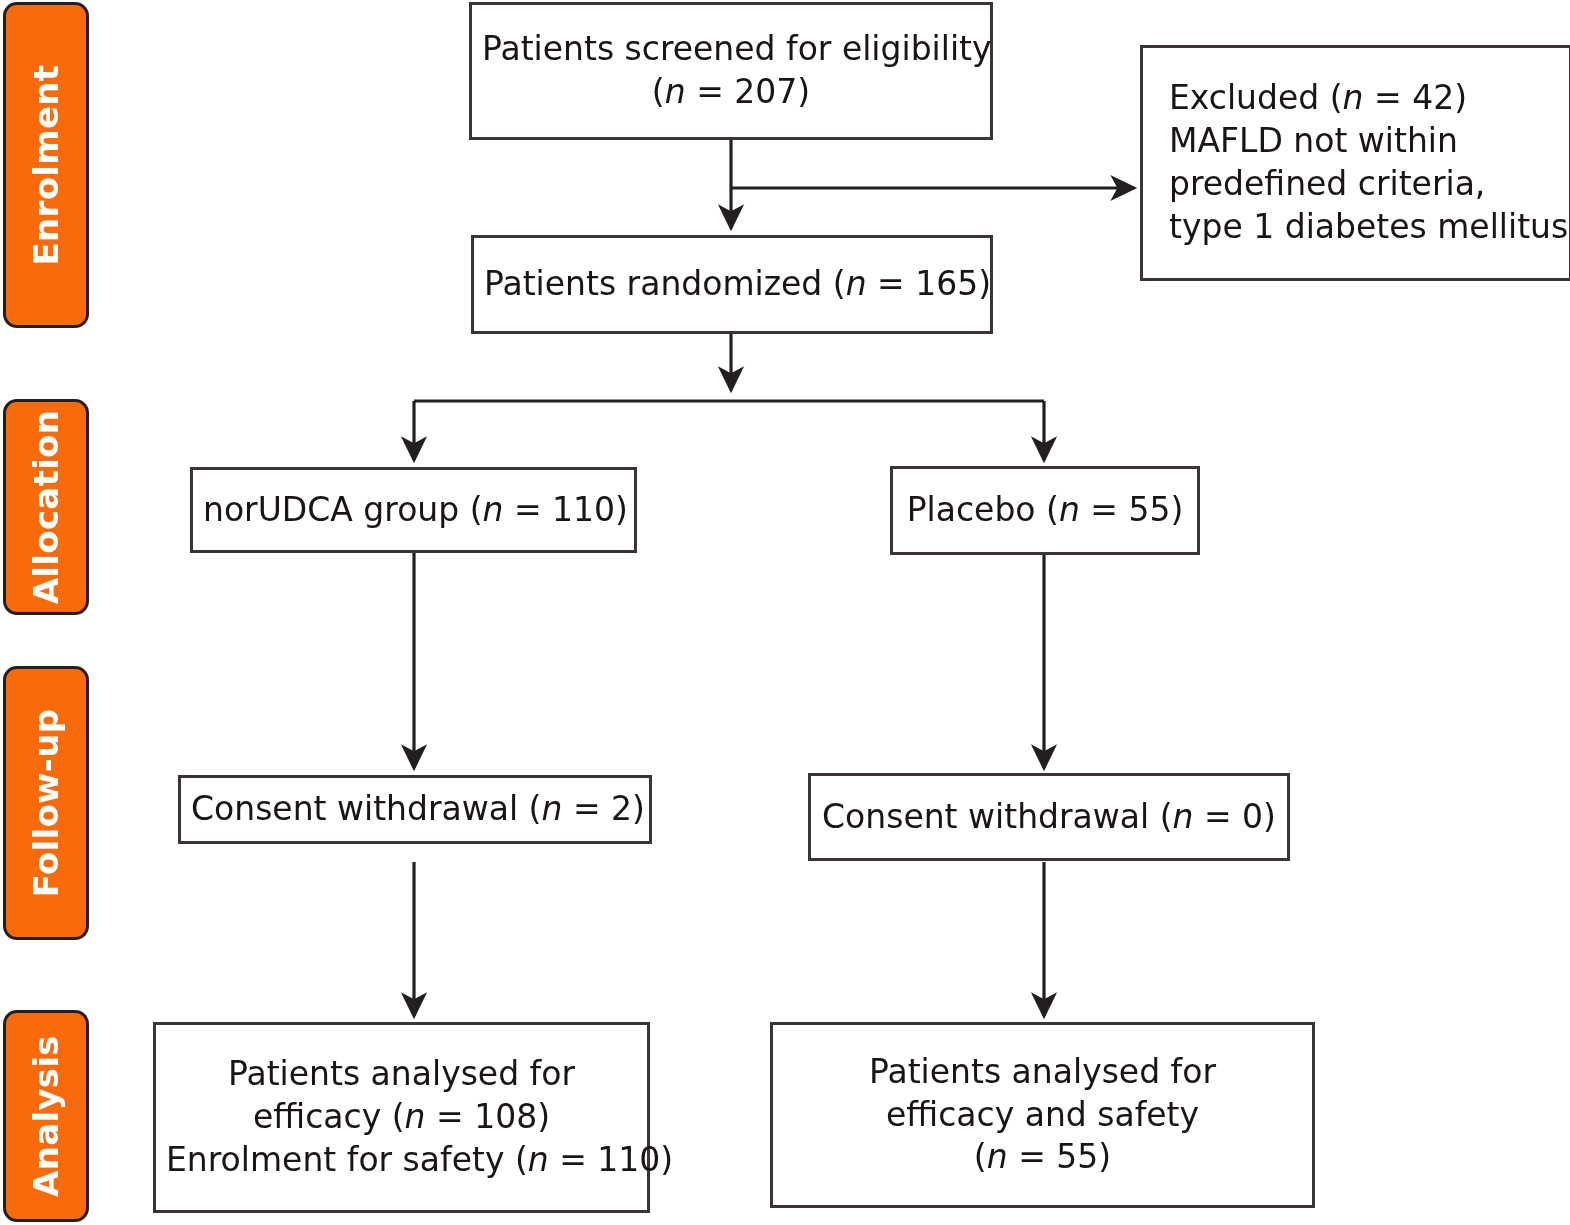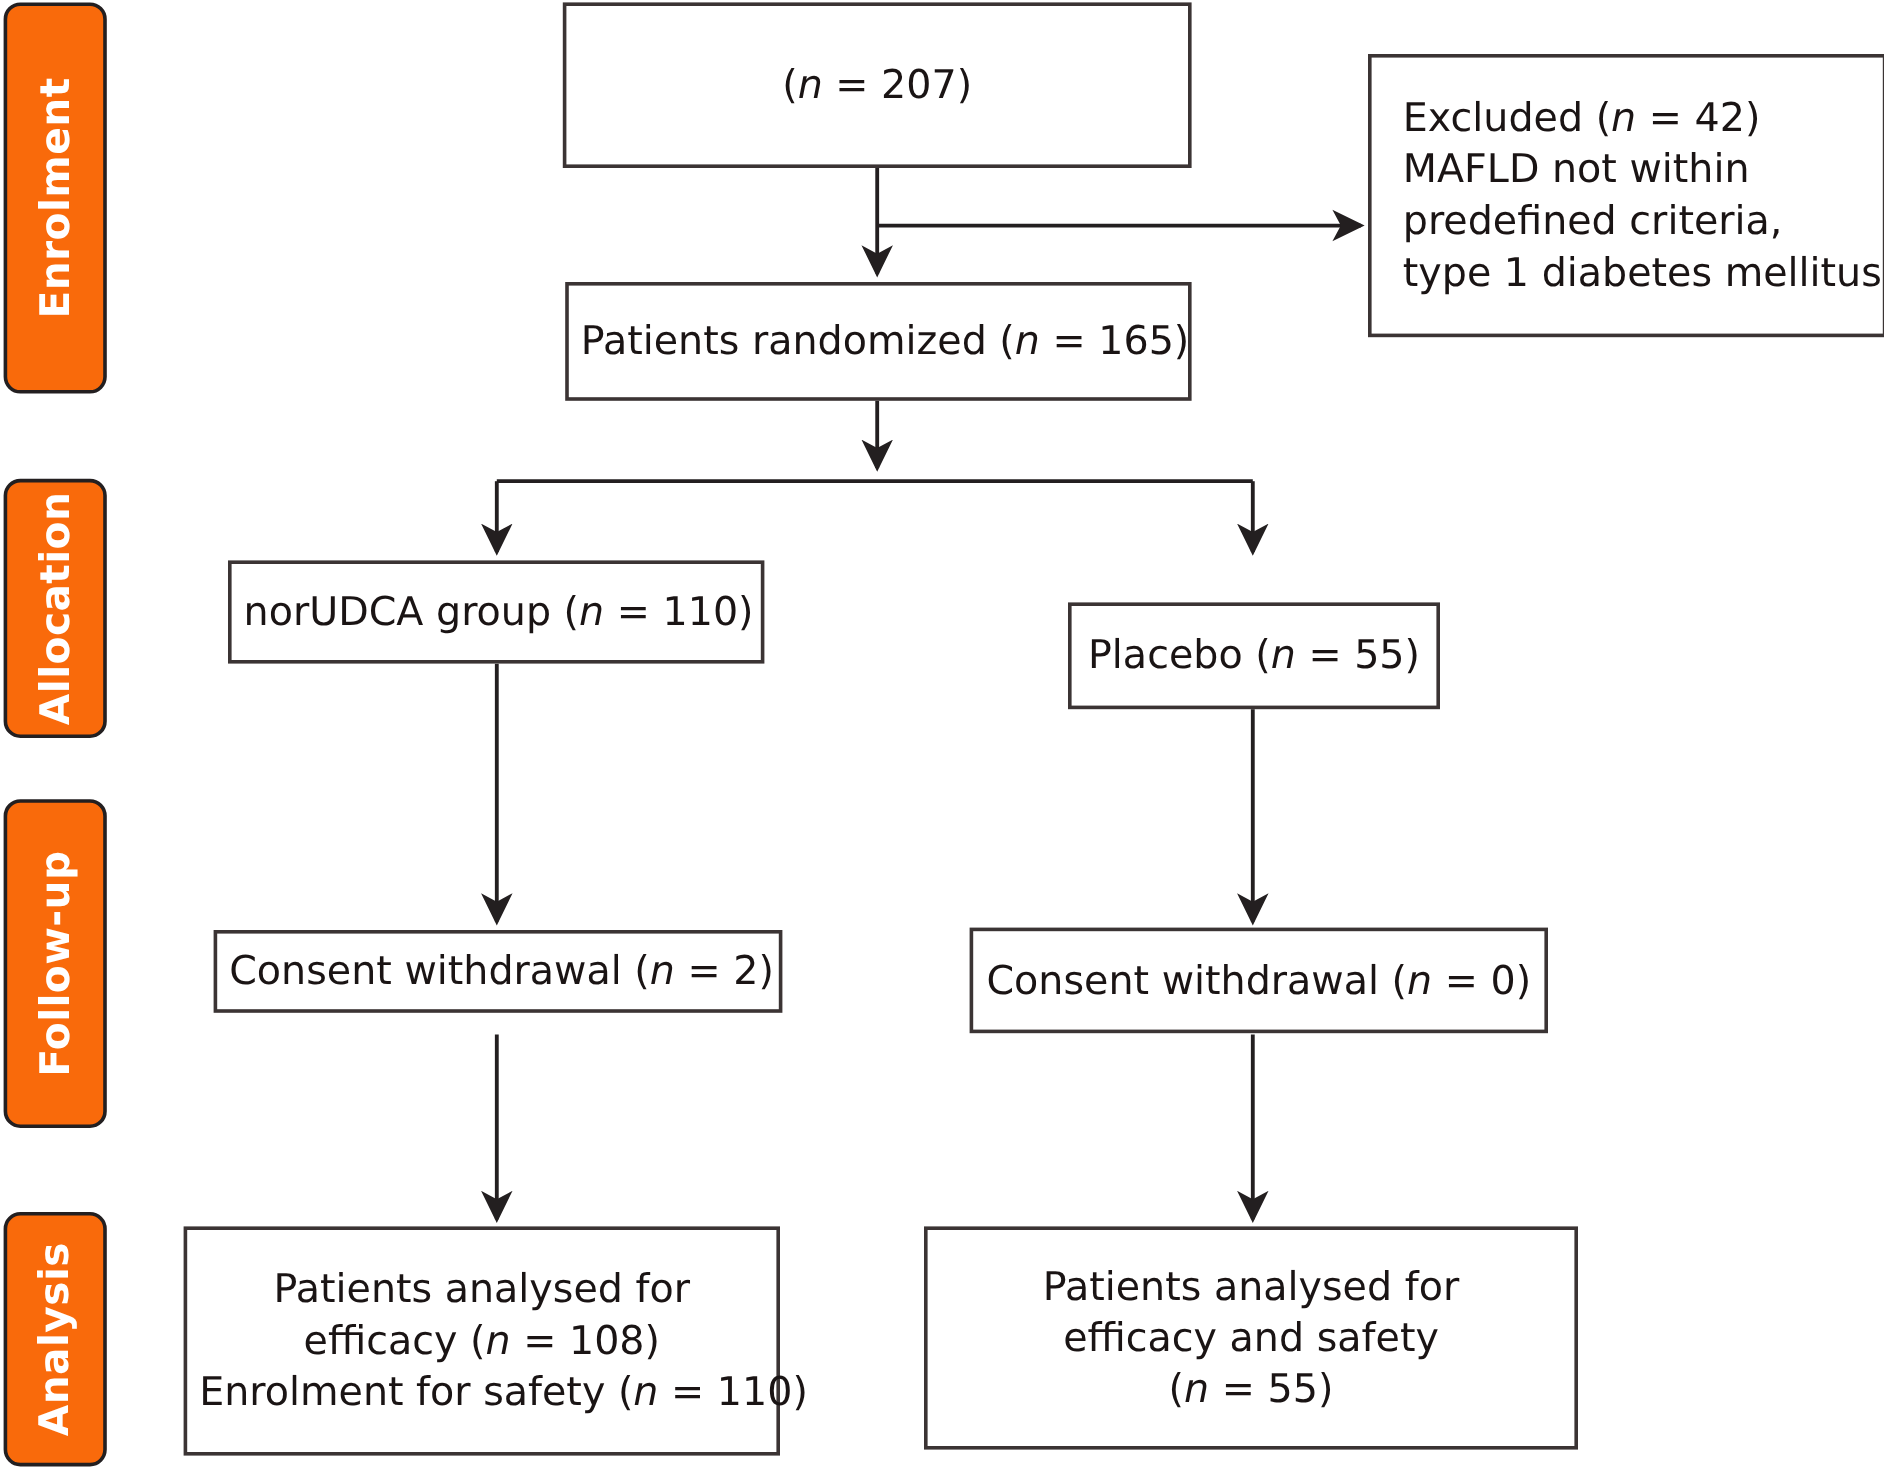--- a/index.html
+++ b/index.html
@@ -105,20 +105,21 @@
   <div class="stage-label" style="left:3px; top:666px; width:86px; height:274px;">
     <span class="txt">Follow-up</span>
   </div>
 
   <div class="stage-label" style="left:3px; top:1010px; width:86px; height:212px;">
     <span class="txt">Analysis</span>
   </div>
 
   <div class="node" style="left:469px; top:2px; width:524px; height:138px;">
     <div class="lines">
+      <span class="ln">Patients screened for eligibility</span>
       <span class="ln"><span>(</span><i class="v">n</i><span> = 207)</span></span>
     </div>
   </div>
 
   <div class="node left-align" style="left:1140px; top:45px; width:432px; height:236px;">
     <div class="lines">
       <span class="ln"><span>Excluded (</span><i class="v">n</i><span> = 42)</span></span>
       <span class="ln">MAFLD not within</span>
       <span class="ln">predefined criteria,</span>
       <span class="ln">type 1 diabetes mellitus</span>
@@ -130,21 +131,21 @@
       <span class="ln"><span>Patients randomized (</span><i class="v">n</i><span> = 165)</span></span>
     </div>
   </div>
 
   <div class="node" style="left:190px; top:467px; width:447px; height:86px;">
     <div class="lines">
       <span class="ln"><span>norUDCA group (</span><i class="v">n</i><span> = 110)</span></span>
     </div>
   </div>
 
-  <div class="node" style="left:890px; top:466px; width:310px; height:89px;margin-top:36px;">
+  <div class="node" style="left:890px; top:466px; width:310px; height:89px;">
     <div class="lines">
       <span class="ln"><span>Placebo (</span><i class="v">n</i><span> = 55)</span></span>
     </div>
   </div>
 
   <div class="node" style="left:178px; top:775px; width:474px; height:69px;">
     <div class="lines">
       <span class="ln"><span>Consent withdrawal (</span><i class="v">n</i><span> = 2)</span></span>
     </div>
   </div>

